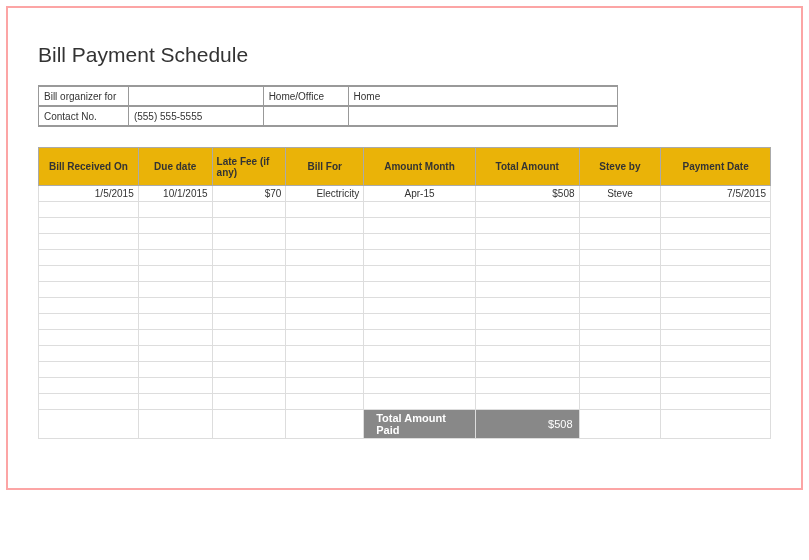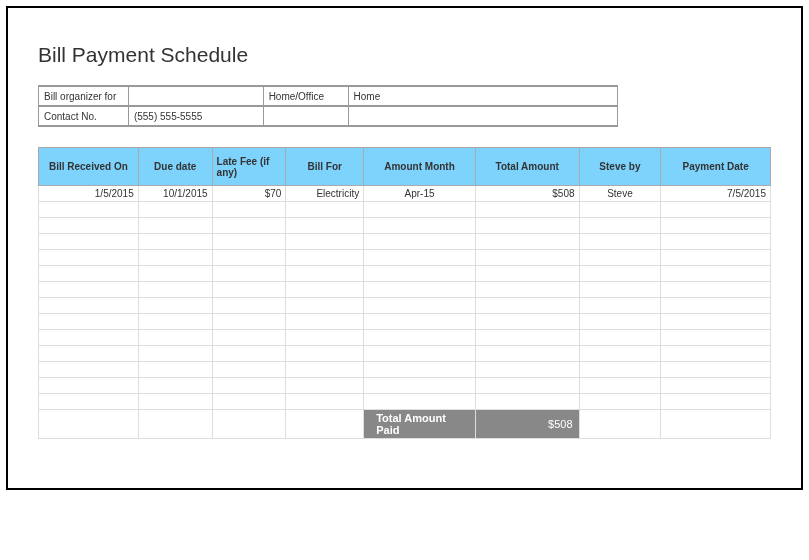--- a/index.html
+++ b/index.html
@@ -2,21 +2,21 @@
 <html><head>
   <meta charset="utf-8">
   <style>
     * { box-sizing: border-box; margin: 0; padding: 0; }
     body { 
       font-family: Arial, sans-serif; 
       background: #fff;
       padding: 6px;
     }
     .page {
-      border: 2px solid #000000;
+      border: 2px solid #fca5a5;
       width: 797px;
       height: 484px;
       padding: 35px 30px;
       background: #fff;
     }
     .title {
       font-size: 21px;
       font-weight: normal;
       color: #333;
       margin-bottom: 18px;
@@ -55,21 +55,21 @@
     }
     .info-table tr.separator td {
       border-bottom: 2px solid #999;
     }
     .main-table {
       border-collapse: collapse;
       width: 100%;
       font-size: 10px;
     }
     .main-table th {
-      background: #7dd3fc;
+      background: #eab308;
       border: 1px solid #aaa;
       padding: 6px 4px;
       font-weight: bold;
       color: #333;
       text-align: center;
       height: 38px;
       vertical-align: middle;
       font-size: 10px;
     }
     .main-table td {

